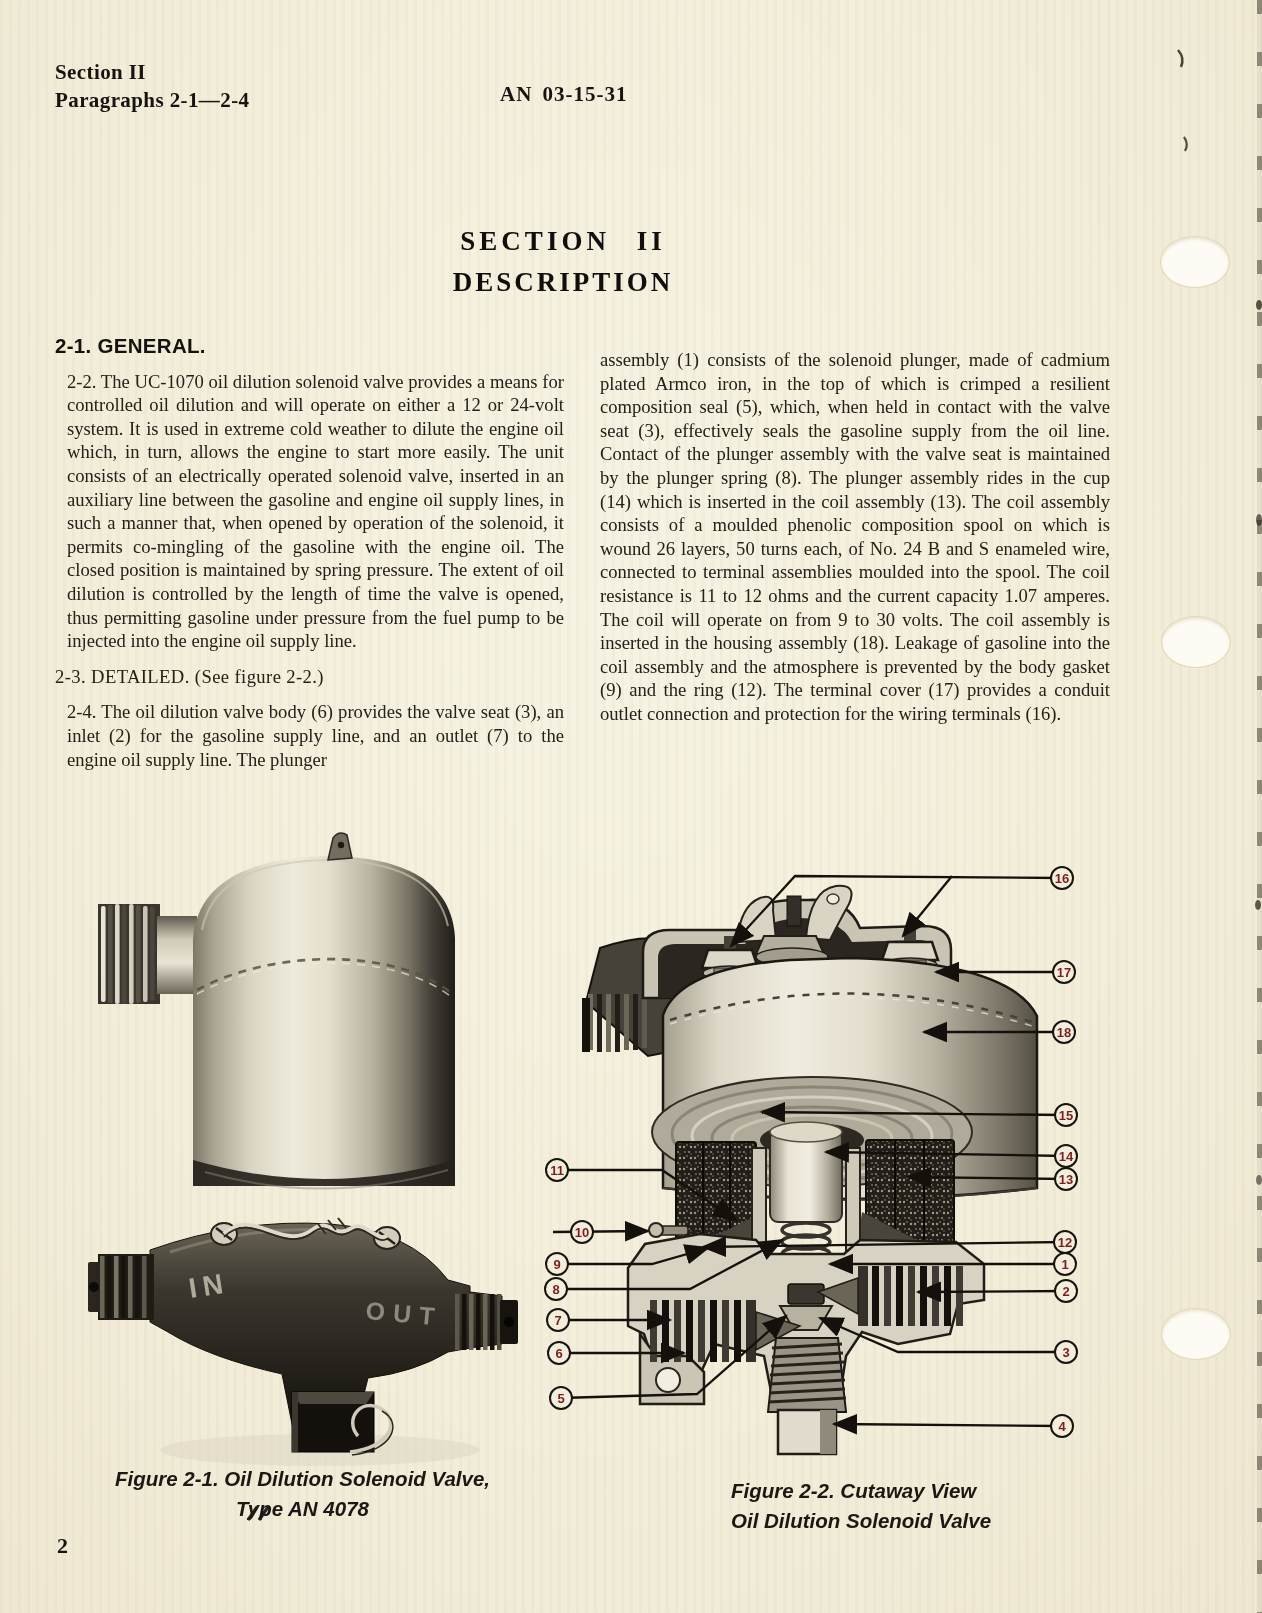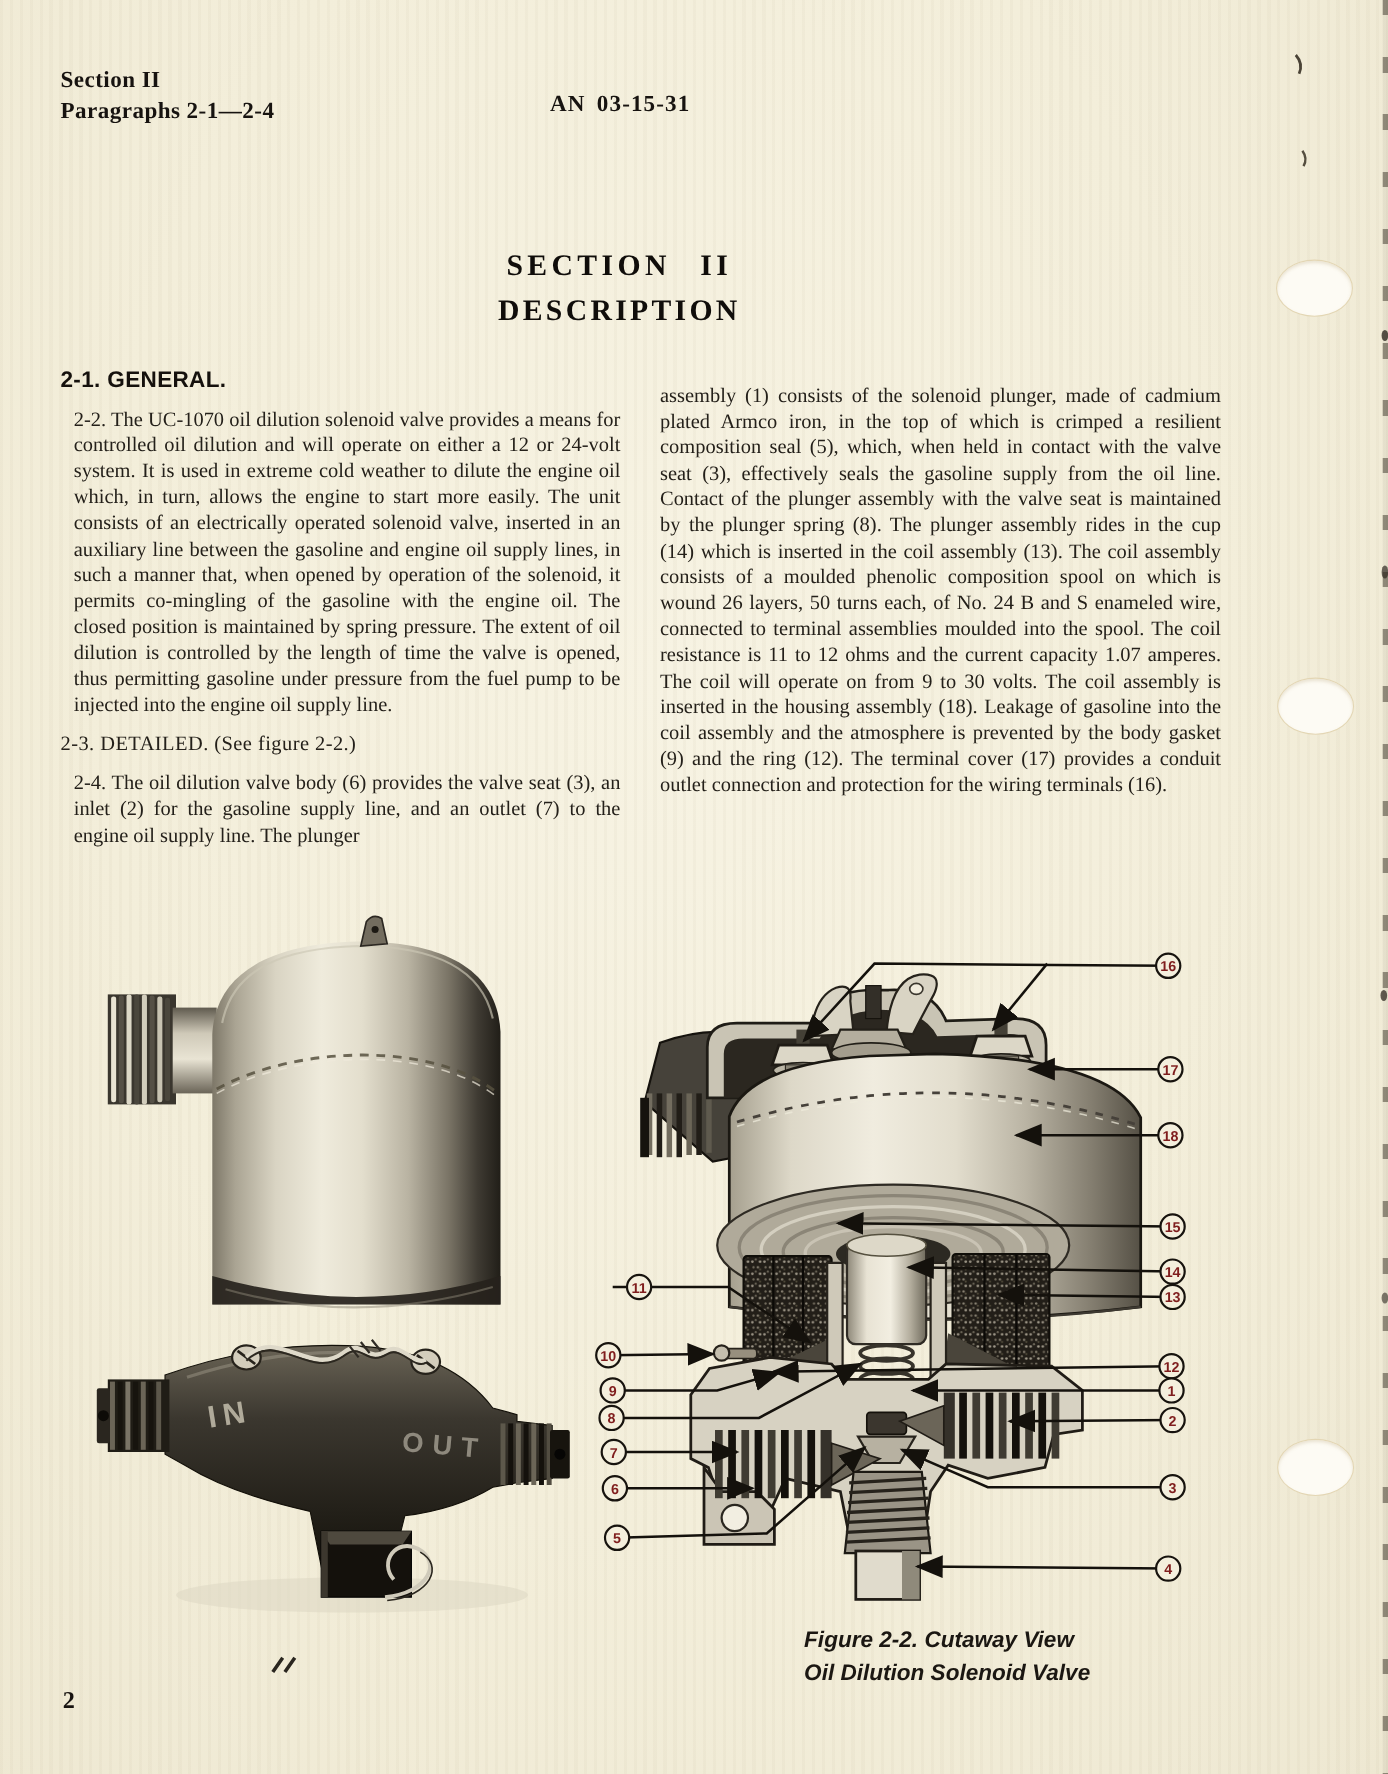--- a/index.html
+++ b/index.html
@@ -342,28 +342,32 @@
   <div class="abs co" style="left:1052px;top:960px;">17</div>
   <div class="abs co" style="left:1052px;top:1020px;">18</div>
   <div class="abs co" style="left:1054px;top:1103px;">15</div>
   <div class="abs co" style="left:1054px;top:1144px;">14</div>
   <div class="abs co" style="left:1054px;top:1167px;">13</div>
   <div class="abs co" style="left:1053px;top:1230px;">12</div>
   <div class="abs co" style="left:1053px;top:1252px;">1</div>
   <div class="abs co" style="left:1054px;top:1279px;">2</div>
   <div class="abs co" style="left:1054px;top:1340px;">3</div>
   <div class="abs co" style="left:1050px;top:1414px;">4</div>
-  <div class="abs co" style="left:569px;top:1158px;">11</div>
-  <div class="abs co" style="left:541px;top:1220px;">10</div>
+  <div class="abs co" style="left:545px;top:1158px;">11</div>
+  <div class="abs co" style="left:570px;top:1220px;">10</div>
   <div class="abs co" style="left:545px;top:1252px;">9</div>
   <div class="abs co" style="left:544px;top:1277px;">8</div>
   <div class="abs co" style="left:546px;top:1308px;">7</div>
   <div class="abs co" style="left:547px;top:1341px;">6</div>
   <div class="abs co" style="left:549px;top:1386px;">5</div>
 
+  <div class="abs cap cap1">
+    <div>Figure 2-1. Oil Dilution Solenoid Valve,</div>
+    <div>Type AN 4078</div>
+  </div>
   <div class="abs cap cap2">
     <div>Figure 2-2. Cutaway View</div>
     <div>Oil Dilution Solenoid Valve</div>
   </div>
   <div class="abs pagenum sans">2</div>
 
   <div class="abs hole" style="left:1160px;top:236px;"></div>
   <div class="abs hole" style="left:1161px;top:616px;"></div>
   <div class="abs hole" style="left:1161px;top:1308px;"></div>
   <div class="abs edge"></div>

